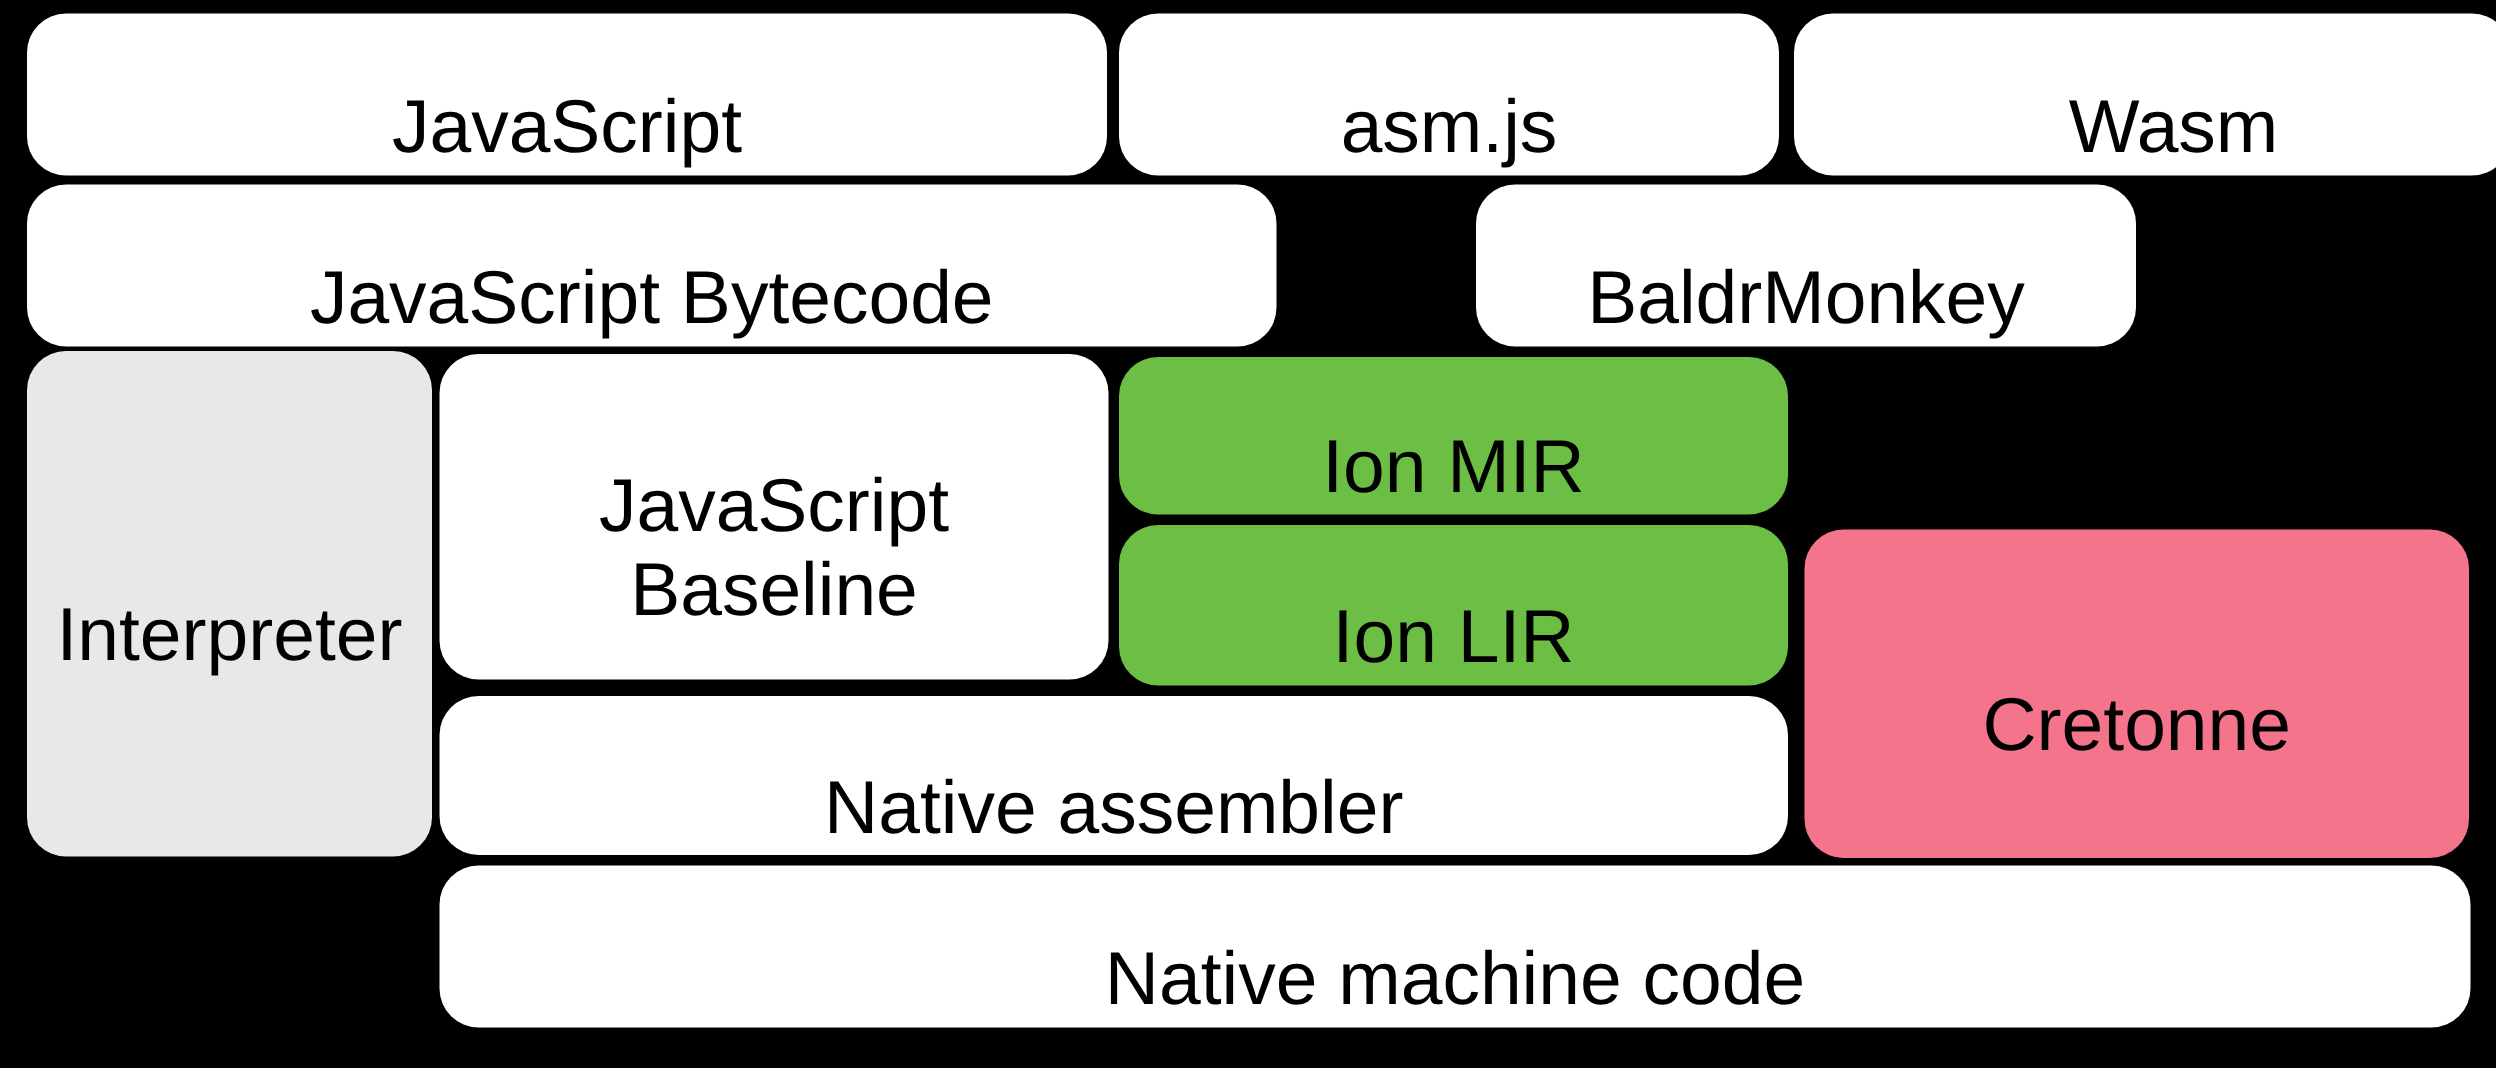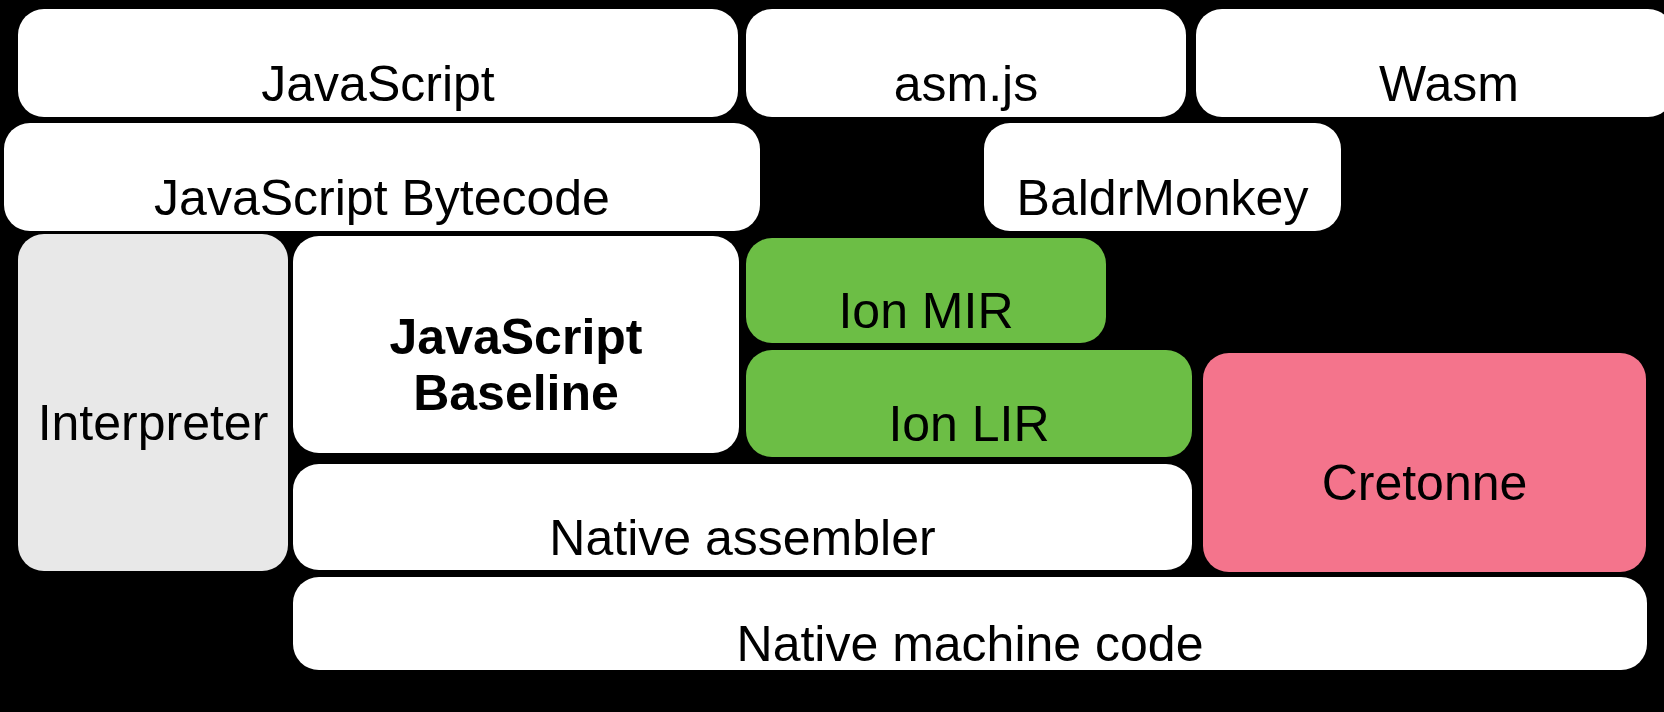--- a/index.html
+++ b/index.html
@@ -29,38 +29,38 @@
     white-space: nowrap;
   }
   .node .lbl { display: block; margin-top: 41px; }
 
   
   .n-javascript   { left: 18px;   top: 9px;   width: 720px;  height: 108px; }
   .n-asm-js       { left: 746px;  top: 9px;   width: 440px;  height: 108px; justify-content: center; }
   .n-wasm         { left: 1196px; top: 9px;   width: 450px;  height: 108px; padding-left: 28px; }
 
   
-  .n-bytecode     { left: 4px;   top: 123px; width: 756px;  height: 108px; text-align: center; }
-  .n-baldrmonkey  { left: 984px;  top: 123px; width: 357px;  height: 108px; }
+  .n-bytecode     { left: 18px;   top: 123px; width: 833px;  height: 108px; text-align: center; }
+  .n-baldrmonkey  { left: 984px;  top: 123px; width: 440px;  height: 108px; }
 
   
   .n-interpreter  { left: 18px;   top: 234px; width: 270px;  height: 337px;
                     background: var(--interpreter-fill, #e8e8e8); }
-  .n-baseline     { left: 293px;  top: 236px; width: 446px;  height: 217px; font-weight: bold; }
+  .n-baseline     { left: 293px;  top: 236px; width: 446px;  height: 217px; }
   .n-baseline .lbl { width: 340px; white-space: normal; }
-  .n-ion-mir      { left: 746px;  top: 238px; width: 360px;  height: 105px;
+  .n-ion-mir      { left: 746px;  top: 238px; width: 446px;  height: 105px;
                     background: var(--ion-fill, #6cbe45); }
   .n-ion-lir      { left: 746px;  top: 350px; width: 446px;  height: 107px;
                     background: var(--ion-fill, #6cbe45); }
   .n-cretonne     { left: 1203px; top: 353px; width: 443px;  height: 219px;
                     background: var(--cretonne-fill, #f4748c); }
 
   
   .n-macro        { left: 293px;  top: 464px; width: 899px;  height: 106px; }
-  .n-native       { left: 293px;  top: 577px; width: 1354px; height: 93px; }
+  .n-native       { left: 293px;  top: 577px; width: 1354px; height: 108px; }
 </style>
 </head>
 <body>
 
 <div id="stage">
 
   <div class="node n-javascript">
     <span class="lbl">JavaScript</span>
   </div>
 

